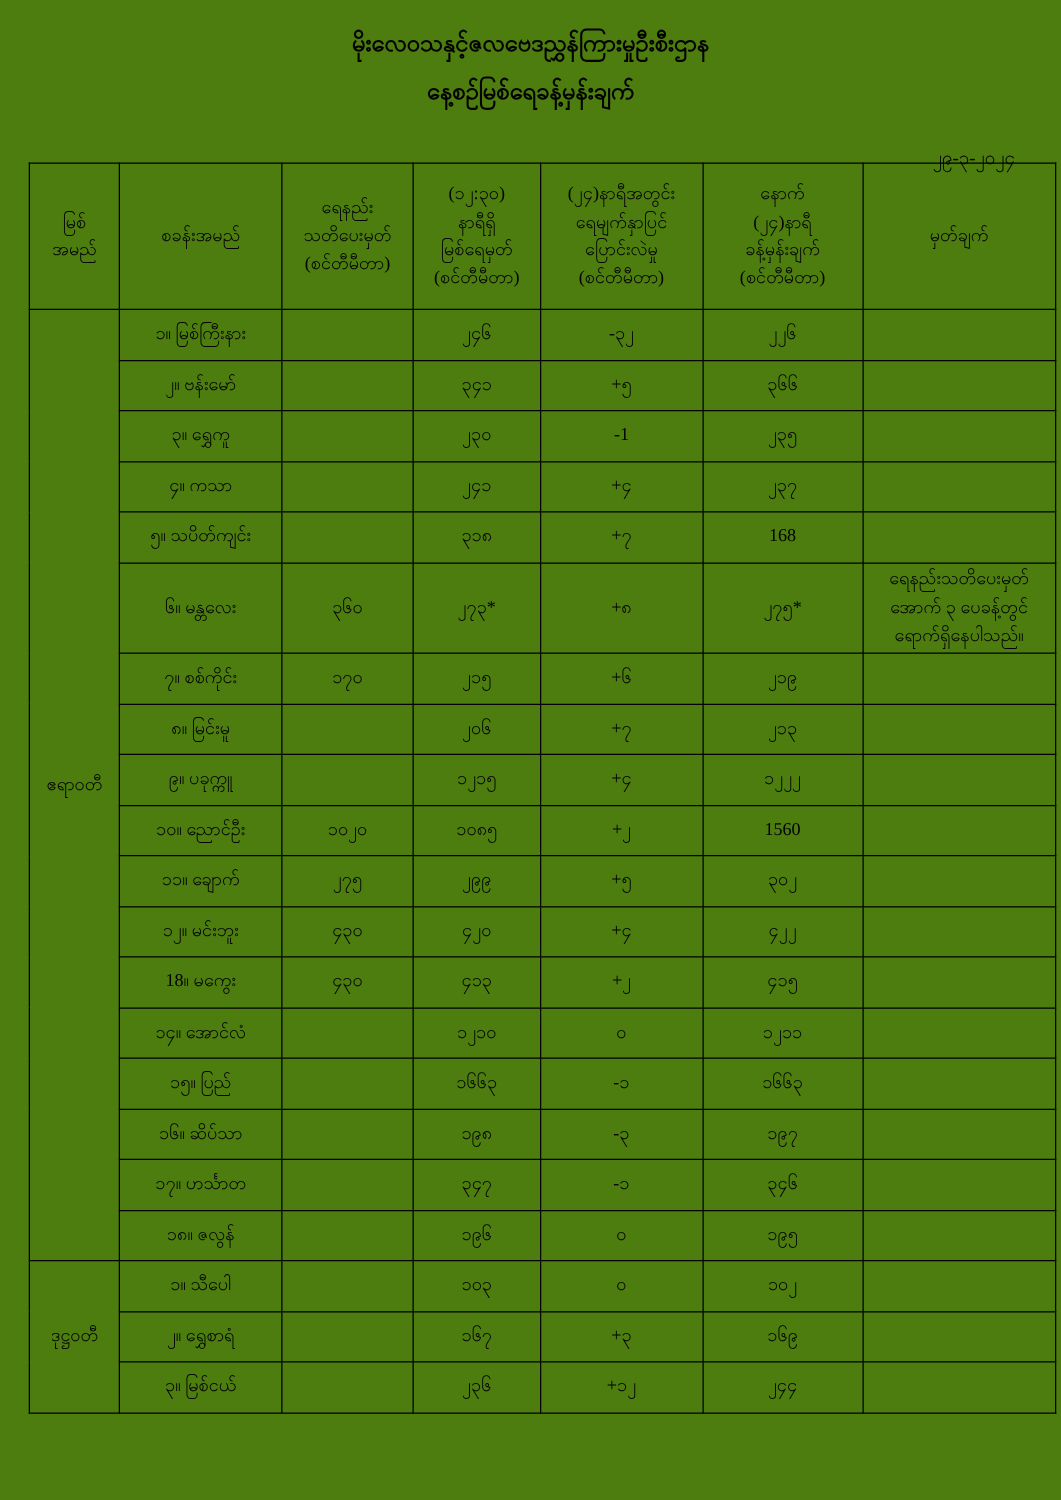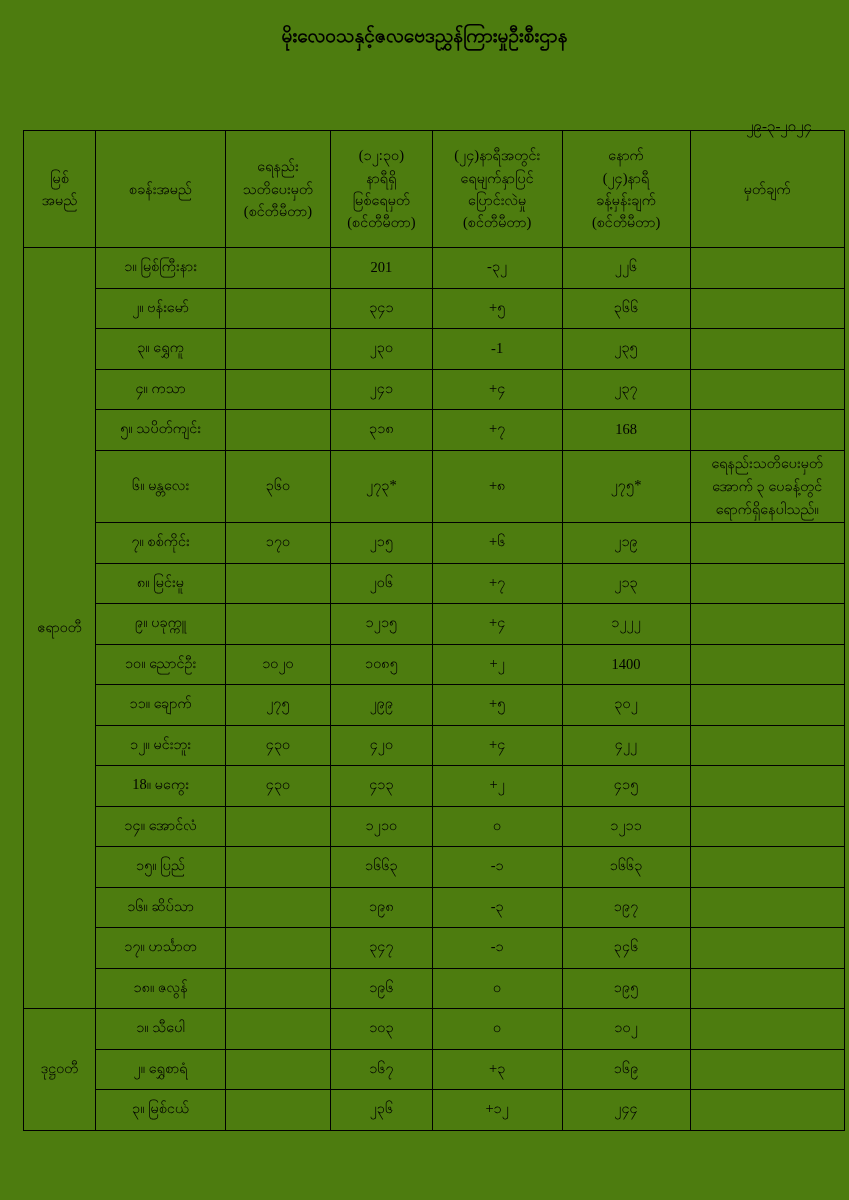--- a/index.html
+++ b/index.html
@@ -54,20 +54,21 @@
   td.remark{
     font-size:8.5px;line-height:1.6;padding:0 3px;
   }
 </style>
 </head>
 <body>
 
 <div class="page">
 
   <div class="title title1">မိုးလေဝသနှင့်ဇလဗေဒညွှန်ကြားမှုဦးစီးဌာန</div>
+  <div class="title title2">နေ့စဉ်မြစ်ရေခန့်မှန်းချက်</div>
   <div class="date">၂၉-၃-၂၀၂၄</div>
 
   <table class="report">
     <colgroup>
       <col class="c-river">
         <col class="c-station">
         <col class="c-warning">
       <col class="c-current">
         <col class="c-change">
         <col class="c-forecast">
@@ -94,21 +95,21 @@
 ခန့်မှန်းချက်
 (စင်တီမီတာ)</th>
         <th>မှတ်ချက်</th>
       </tr>
     </thead>
     <tbody>
       <tr>
         <td class="river" rowspan="18">ဧရာဝတီ</td>
         <td class="station">၁။ မြစ်ကြီးနား</td>
         <td></td>
-        <td>201</td>
+        <td>၂၄၆</td>
         <td>-၃၂</td>
         <td>၂၂၆</td>
         <td class="remark"></td>
       </tr>
       <tr>
         <td class="station">၂။ ဗန်းမော်</td>
         <td></td>
         <td>၃၄၁</td>
         <td>+၅</td>
         <td>၃၆၆</td>
@@ -168,21 +169,21 @@
         <td>၁၂၁၅</td>
         <td>+၄</td>
         <td>၁၂၂၂</td>
         <td class="remark"></td>
       </tr>
       <tr>
         <td class="station">၁၀။ ညောင်ဦး</td>
         <td>၁၀၂၀</td>
         <td>၁၀၈၅</td>
         <td>+၂</td>
-        <td>1400</td>
+        <td>1560</td>
         <td class="remark"></td>
       </tr>
       <tr>
         <td class="station">၁၁။ ချောက်</td>
         <td>၂၇၅</td>
         <td>၂၉၉</td>
         <td>+၅</td>
         <td>၃၀၂</td>
         <td class="remark"></td>
       </tr>

